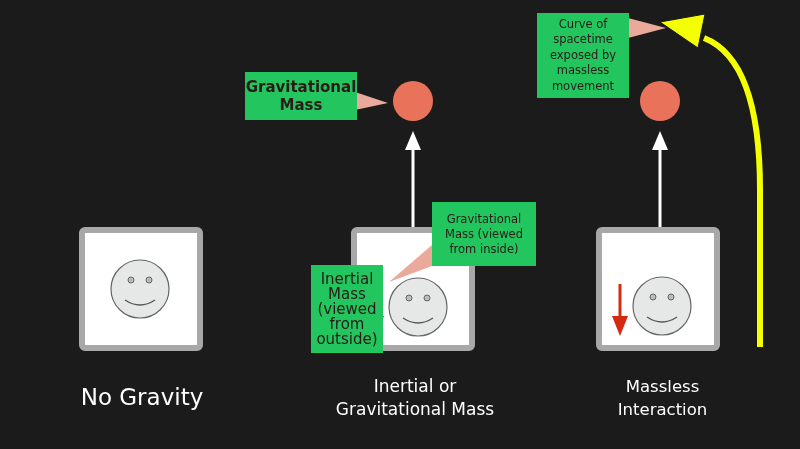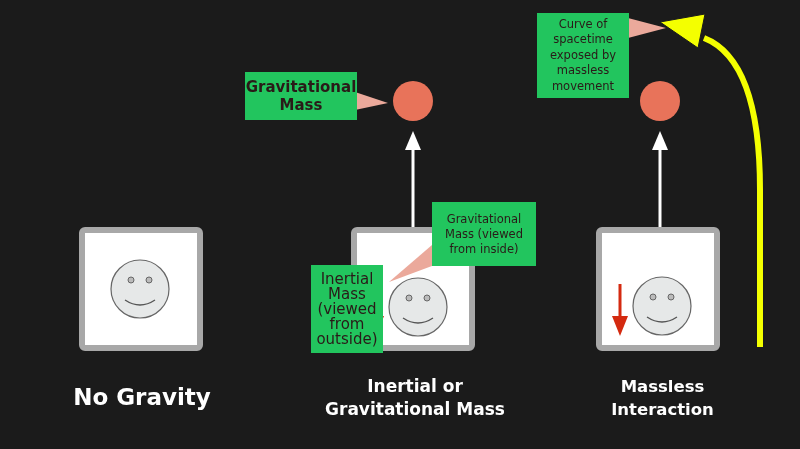--- a/index.html
+++ b/index.html
@@ -1,18 +1,18 @@
 <!DOCTYPE html>
 <html><head>
 <meta charset="utf-8">
 <style>
   html, body { margin:0; padding:0; background:#1b1b1b; }
   body { width:800px; height:449px; overflow:hidden; position:relative; font-family:"DejaVu Sans", sans-serif; }
   svg { position:absolute; left:0; top:0; }
-  .lbl { position:absolute; color:#fff; font-family:"DejaVu Sans", sans-serif; font-weight:bold; text-align:center; white-space:pre-line; }
+  .lbl { position:absolute; color:#fff; font-family:"DejaVu Sans", sans-serif; font-weight:normal; text-align:center; white-space:pre-line; }
   .callout { position:absolute; background:#22c55e; color:#2a1a18; font-family:"DejaVu Sans", sans-serif; text-align:center; white-space:pre-line; display:flex; align-items:center; justify-content:center; box-sizing:border-box; }
 </style>
 </head>
 <body>
 
 <svg width="800" height="449" viewBox="0 0 800 449">
 
   <g>
     <rect x="82" y="230" width="118" height="118" rx="3" fill="#ffffff" stroke="#a8a8a8" stroke-width="6"></rect>
     <g>

